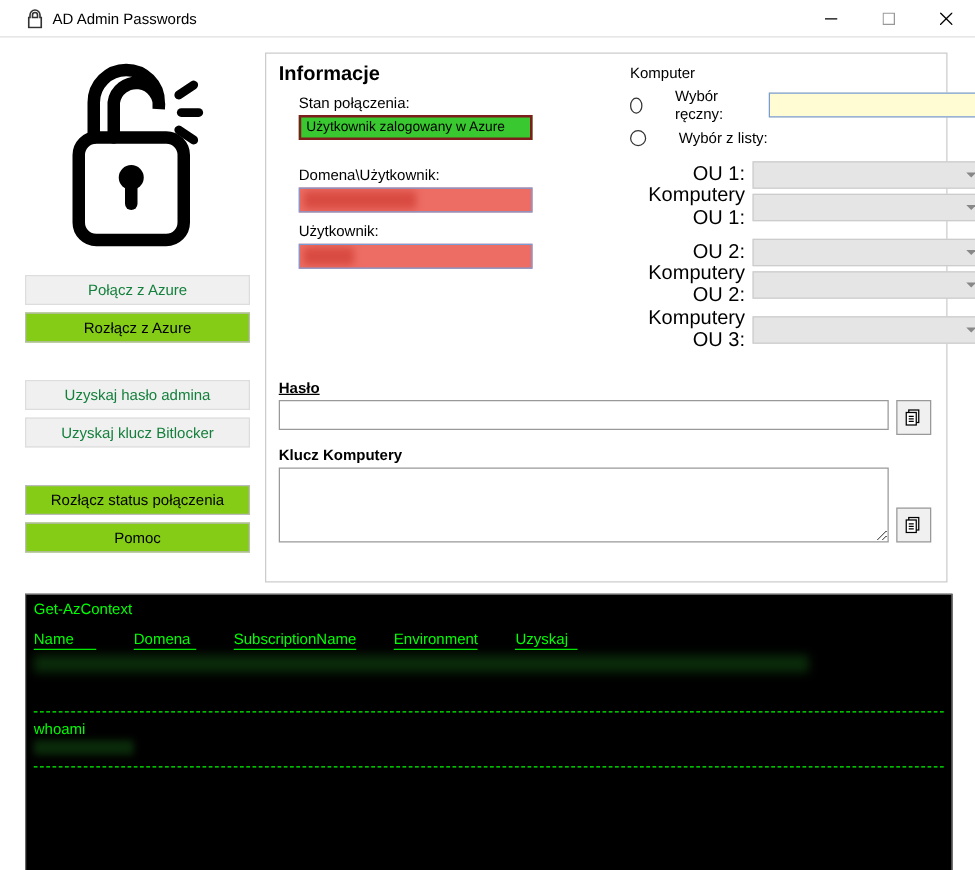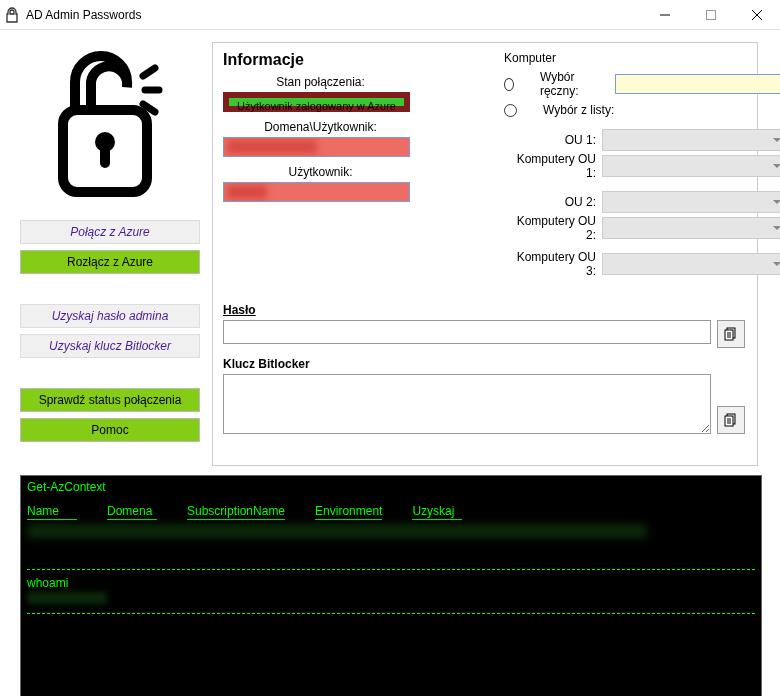--- a/index.html
+++ b/index.html
@@ -1,55 +1,55 @@
 <!DOCTYPE html>
 <html><head>
   <meta charset="utf-8">
   <style>
     * { box-sizing: border-box; margin: 0; padding: 0; font-family: "Segoe UI", Tahoma, sans-serif; }
     body { background: #fff; width: 780px; height: 696px; overflow: hidden; font-size: 12px; }
     
-    .titlebar { height: 30px; display: flex; align-items: center; padding-left: 4px; border-bottom: 1px solid #e0e0e0; }
+    .titlebar { height: 30px; display: flex; align-items: center; padding-left: 20px; border-bottom: 1px solid #e0e0e0; }
     .titlebar .app-icon { width: 16px; height: 16px; margin-right: 6px; }
     .titlebar .title { flex: 1; font-size: 12px; color: #000; }
     .titlebar-controls { display: flex; }
     .titlebar-btn { width: 46px; height: 30px; display: flex; align-items: center; justify-content: center; }
     .titlebar-btn.disabled { opacity: 0.4; }
     .titlebar-btn svg { width: 10px; height: 10px; }
     
     .content { position: relative; height: 666px; }
     
     .lock-image { position: absolute; left: 45px; top: 12px; width: 120px; height: 160px; }
     
     .sidebar { position: absolute; left: 20px; top: 190px; width: 180px; }
     .sidebar-btn { width: 100%; height: 24px; margin-bottom: 6px; background: #84cc16; border: 1px solid #bbb; font-size: 12px; display: inline-flex; align-items: center; justify-content: center; }
-    .sidebar-btn.disabled { color: #4c1d95; background: #f0f0f0; border-color: #ddd; font-style: italic; }
+    .sidebar-btn.disabled { color: #15803d; background: #f0f0f0; border-color: #ddd; }
     .sidebar-gap { height: 24px; }
     
     .main-panel { position: absolute; left: 212px; top: 12px; width: 546px; height: 424px; border: 1px solid #ccc; padding: 8px 10px; }
     .main-panel-title { font-size: 16px; font-weight: bold; margin-bottom: 10px; }
     
-    .info-left { position: absolute; left: 10px; top: 32px; width: 195px; text-align: center; }
+    .info-left { position: absolute; left: 26px; top: 32px; width: 195px; }
     .field-label { font-size: 12px; margin-bottom: 3px; display: block; }
-    .status-green { width: 187px; height: 20px; background: #39c82f; border: 6px solid #7f1d1d; padding: 2px 4px; font-size: 11px; color: #000; margin-bottom: 8px; }
+    .status-green { width: 187px; height: 20px; background: #39c82f; border: 2px solid #7f1d1d; padding: 2px 4px; font-size: 11px; color: #000; margin-bottom: 21px; }
     .status-red { height: 20px; background: #ed6c63; border: 1px solid #7a9cd6; padding: 2px 4px; margin-bottom: 8px; position: relative; overflow: hidden; }
     .status-red.wide { width: 187px; }
     .status-red.full { width: 187px; }
     .status-red .blur { position: absolute; left: 3px; top: 2px; width: 90px; height: 14px; background: #d84b42; border-radius: 3px; filter: blur(3px); }
     
     .komputer { position: absolute; left: 243px; top: 8px; width: 290px; margin-left: 48px; }
     .komputer-title { font-size: 12px; margin-bottom: 8px; }
     .radio-row { display: flex; align-items: center; height: 22px; margin-bottom: 4px; gap: 20px; }
     .radio { width: 13px; height: 13px; border: 1px solid #333; border-radius: 50%; margin-right: 6px; background: #fff; }
     .radio-label { font-size: 12px; }
     .yellow-input { width: 186px; height: 20px; background: #fffcd3; border: 1px solid #7a9cd6; margin-left: auto; }
     
     .ou-grid { margin-top: 8px; }
     .ou-row { display: flex; align-items: center; height: 22px; margin-bottom: 4px; }
-    .ou-label { width: 98px; text-align: right; padding-right: 6px; font-size: 12px; }
+    .ou-label { width: 98px; text-align: right; padding-right: 6px; font-size: 16px; }
     .ou-select { width: 188px; height: 22px; background: #e5e5e5; border: 1px solid #ccc; position: relative; }
     .ou-select::after { content: ''; position: absolute; right: 8px; top: 8px; border-left: 4px solid transparent; border-right: 4px solid transparent; border-top: 4px solid #888; }
     .ou-gap { height: 10px; }
     
     .haslo-section { position: absolute; left: 10px; top: 260px; width: 522px; text-decoration: underline; }
     .haslo-label { font-weight: bold; font-size: 12px; margin-bottom: 3px; }
     .haslo-row { display: flex; align-items: flex-start; gap: 6px; }
     .haslo-input { flex: 1; height: 24px; border: 1px solid #999; background: #fff; }
     .copy-btn { width: 28px; height: 28px; border: 1px solid #999; background: #f0f0f0; display: flex; align-items: center; justify-content: center; }
     
@@ -109,21 +109,21 @@
     </svg>
   </div>
 
   <div class="sidebar">
     <button class="sidebar-btn disabled">Połącz z Azure</button>
     <button class="sidebar-btn">Rozłącz z Azure</button>
     <div class="sidebar-gap"></div>
     <button class="sidebar-btn disabled">Uzyskaj hasło admina</button>
     <button class="sidebar-btn disabled">Uzyskaj klucz Bitlocker</button>
     <div class="sidebar-gap"></div>
-    <button class="sidebar-btn">Sprawdź status połączenia</button>
+    <button class="sidebar-btn">Rozłącz status połączenia</button>
     <button class="sidebar-btn">Pomoc</button>
   </div>
 
   <div class="main-panel">
     <div class="main-panel-title">Informacje</div>
 
     <div class="info-left">
       <span class="field-label">Stan połączenia:</span>
       <div class="status-green">Użytkownik zalogowany w Azure</div>
       <span class="field-label">Domena\Użytkownik:</span>
@@ -183,21 +183,21 @@
               <rect x="1" y="3" width="8" height="10" fill="#fff" stroke="#000"></rect>
               <line x1="3" y1="6" x2="7" y2="6" stroke="#000"></line>
               <line x1="3" y1="8" x2="7" y2="8" stroke="#000"></line>
               <line x1="3" y1="10" x2="7" y2="10" stroke="#000"></line>
             </svg>
         </button>
       </div>
     </div>
 
     <div class="bitlocker-section">
-      <div class="haslo-label">Klucz Bitlocker</div>
+      <div class="haslo-label">Klucz Komputery</div>
       <div class="bitlocker-row">
         <textarea class="bitlocker-input" style=""></textarea>
         <button class="copy-btn">
           <svg width="14" height="14" viewBox="0 0 14 14">
               <rect x="3" y="1" width="8" height="10" fill="none" stroke="#000"></rect>
               <rect x="1" y="3" width="8" height="10" fill="#fff" stroke="#000"></rect>
               <line x1="3" y1="6" x2="7" y2="6" stroke="#000"></line>
               <line x1="3" y1="8" x2="7" y2="8" stroke="#000"></line>
               <line x1="3" y1="10" x2="7" y2="10" stroke="#000"></line>
             </svg>

